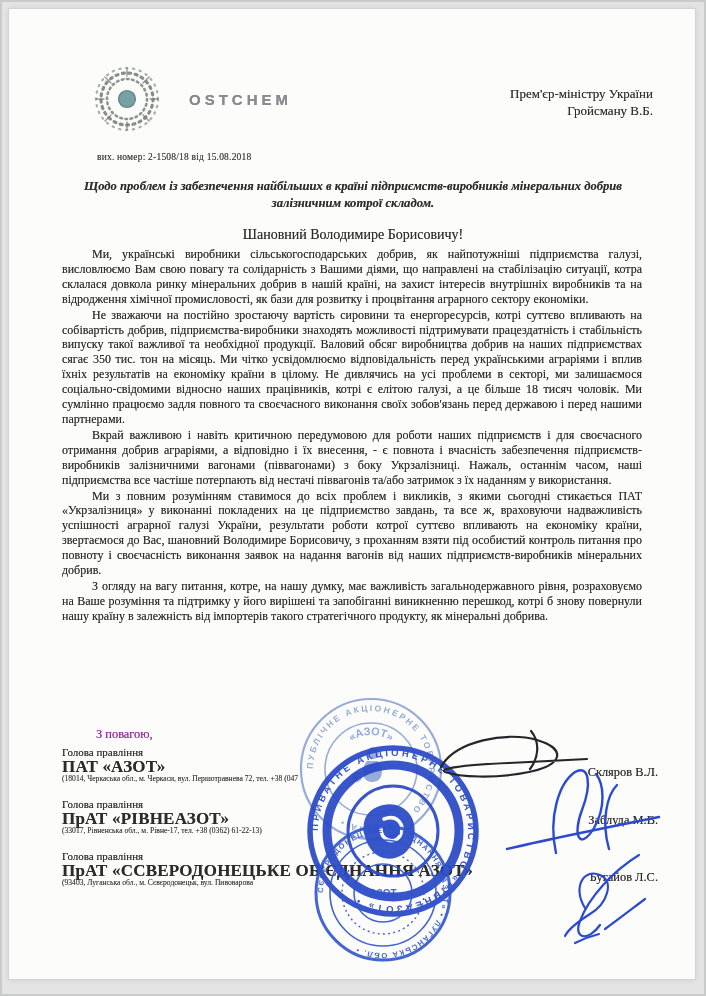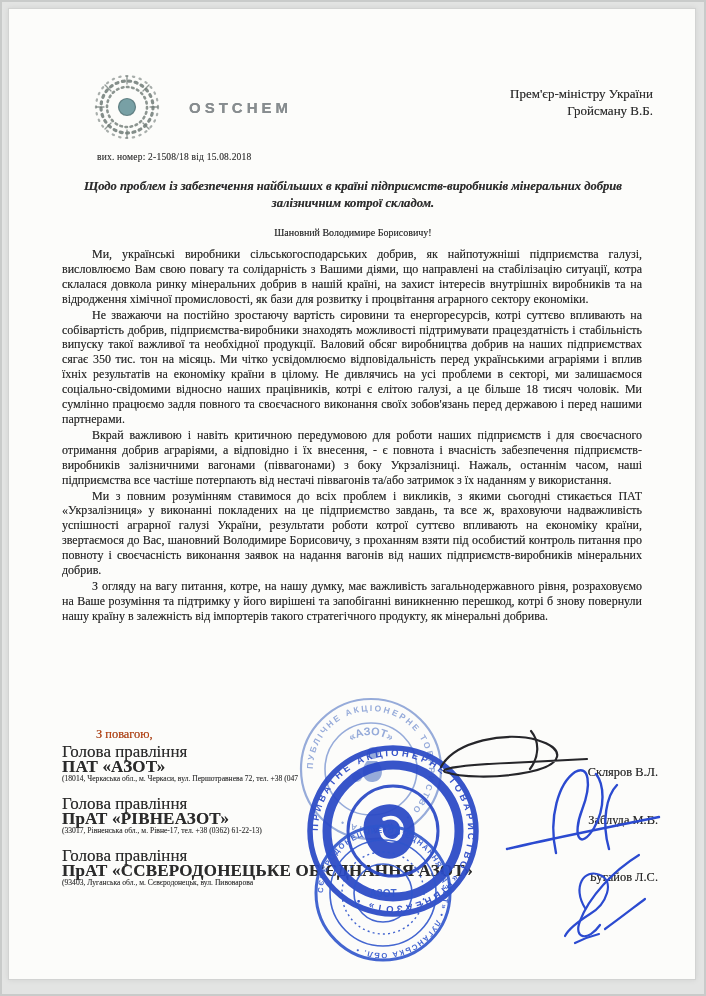--- a/index.html
+++ b/index.html
@@ -12,59 +12,59 @@
   .scan-frame{position:absolute;inset:0;border:2px solid #c9cbca;box-sizing:border-box;}
   .page{
     position:absolute;left:8px;top:8px;width:688px;height:972px;
     background:#fcfcfa;border:1px solid #d2d3d2;box-sizing:border-box;
     box-shadow:0 0 6px rgba(0,0,0,.08);
     color:#2b2b2b;
   }
   .txt{ text-shadow:0 0 .5px rgba(40,40,40,.55); }
 
   
-  .logo-wrap{position:absolute;left:82px;top:62px;width:260px;height:72px;text-decoration:underline;}
+  .logo-wrap{position:absolute;left:82px;top:54px;width:260px;height:72px;text-decoration:underline;}
   .logo-mark{position:absolute;left:0;top:0;}
   .logo-word{
     position:absolute;left:98px;top:28px;
     font-family:"Liberation Sans", sans-serif;
     font-size:15px;font-weight:bold;letter-spacing:4px;color:#878d90;
   }
   .addressee{
     position:absolute;right:42px;top:76px;text-align:right;
     font-size:13px;line-height:17px;color:#2e2e2e;
   }
   .refline{
     position:absolute;left:88px;top:143px;
     font-size:9.5px;color:#3c3c3c;letter-spacing:.2px;
   }
   .subject{
     position:absolute;left:48px;top:169px;width:592px;text-align:center;
     font-style:italic;font-weight:bold;font-size:12.6px;line-height:16.5px;color:#2c2c2c;
   }
   .salutation{
     position:absolute;left:48px;top:218px;width:592px;text-align:center;
-    font-size:10px;color:#2c2c2c;
+    font-size:14px;color:#2c2c2c;
   }
 
   
   .body-text{
     position:absolute;left:53px;top:238px;width:588px;height:478px;overflow:hidden;
     font-size:12px;line-height:14.9px;text-align:justify;color:#2b2b2b;
   }
   .body-text p{margin:0 8px 1px 0;text-indent:30px;}
 
   .closing{
-    position:absolute;left:87px;top:718px;font-size:12.4px;color:#c2410c;
+    position:absolute;left:87px;top:718px;font-size:12.4px;color:#a21caf;
   }
 
   
   .sig-section{position:absolute;left:53px;top:736px;width:600px;}
   .sig-row{position:relative;margin-bottom:13px;}
-  .sig-role{font-size:17px;line-height:14px;}
+  .sig-role{font-size:11px;line-height:14px;}
   .sig-company{font-size:17px;font-weight:bold;line-height:15px;letter-spacing:.2px;}
   .sig-address{font-size:7.6px;line-height:10px;color:#3f3f3f;}
   .sig-name{position:absolute;right:4px;top:20px;font-size:12.4px;white-space:nowrap;margin-left:29px;}
   .sig-row.r2 .sig-name{top:16px;}
   .sig-row.r3 .sig-name{top:21px;}
 
   .overlay{position:absolute;left:0;top:0;width:688px;height:972px;pointer-events:none;}
 </style>
 </head>
 <body>

